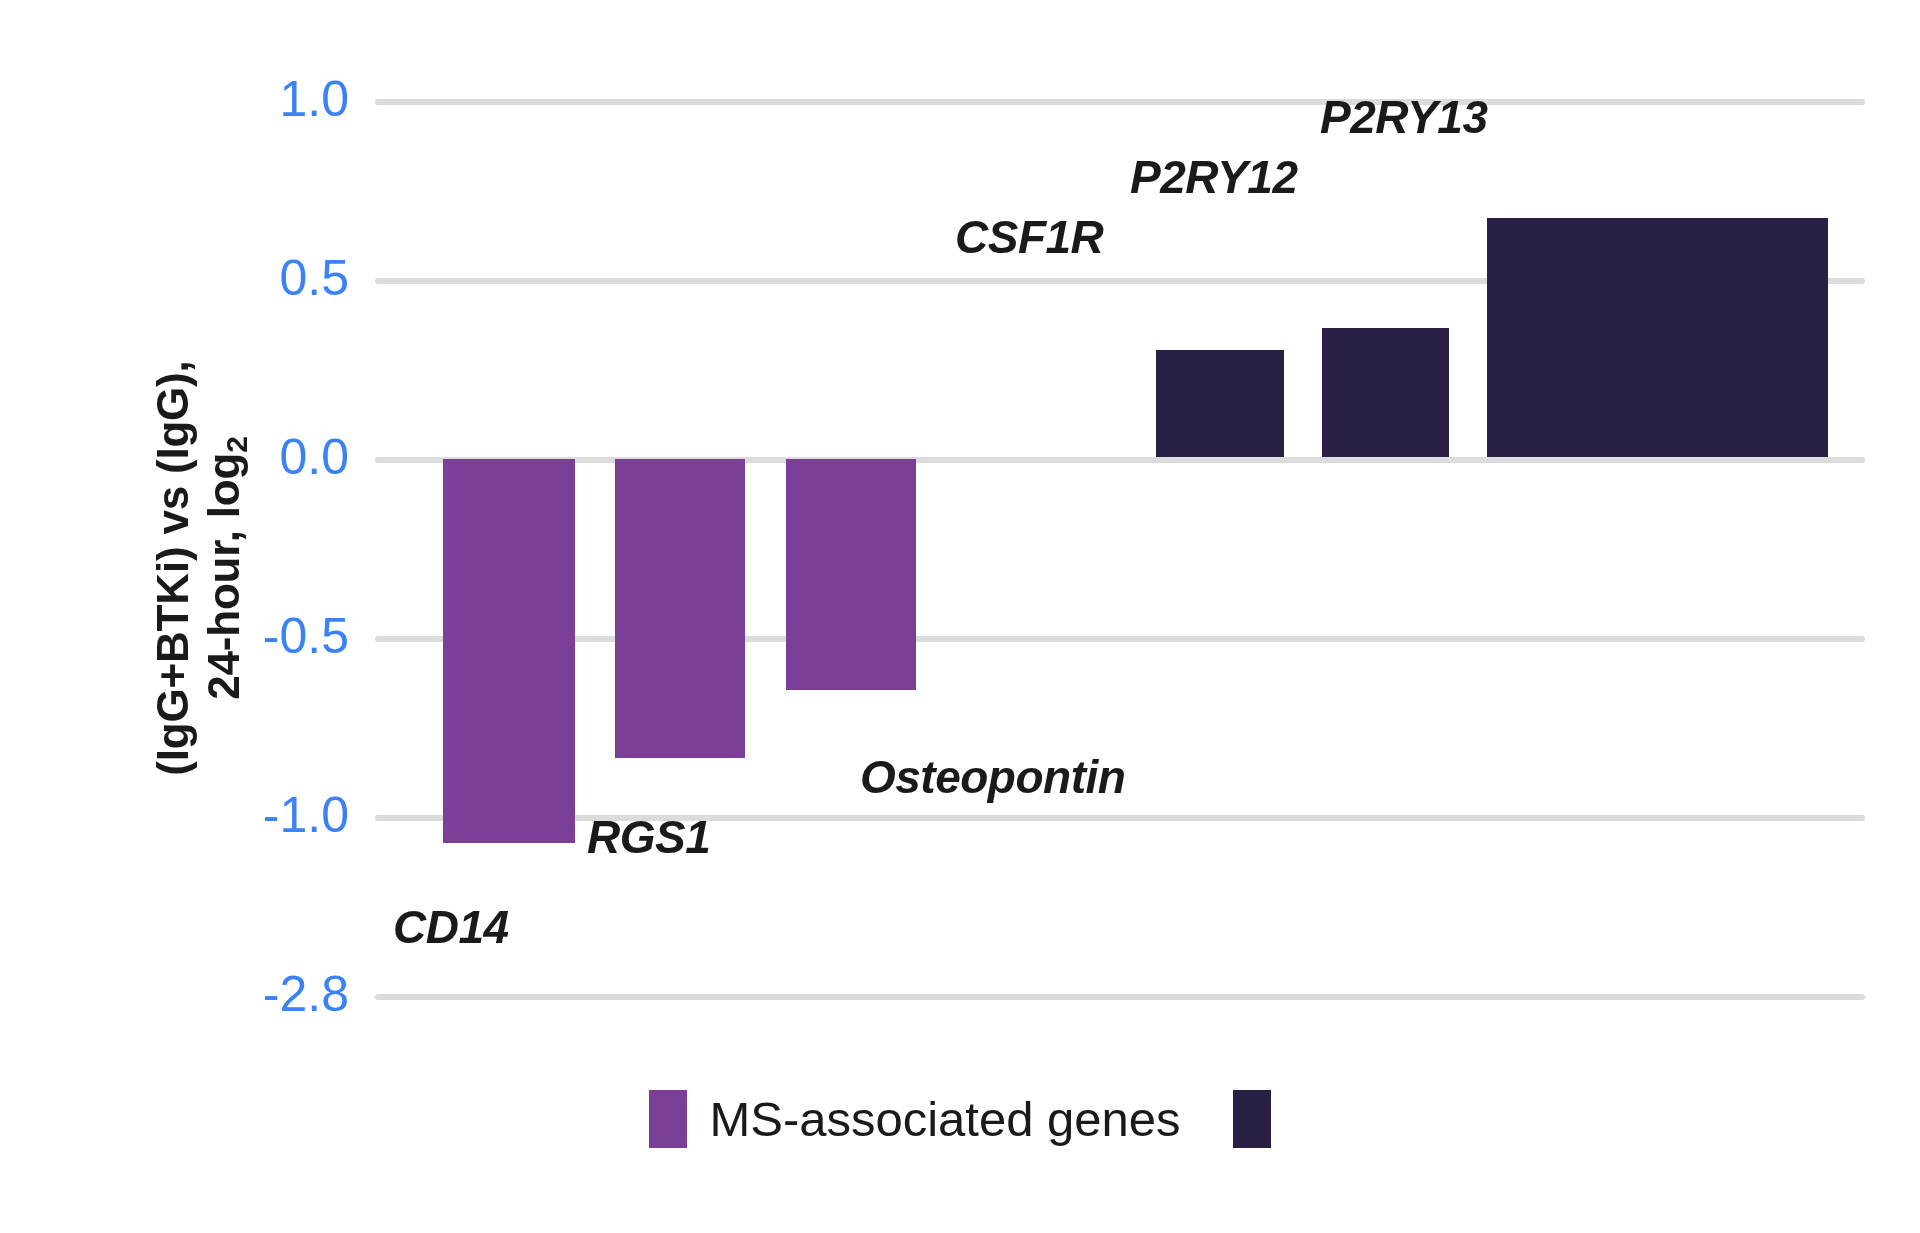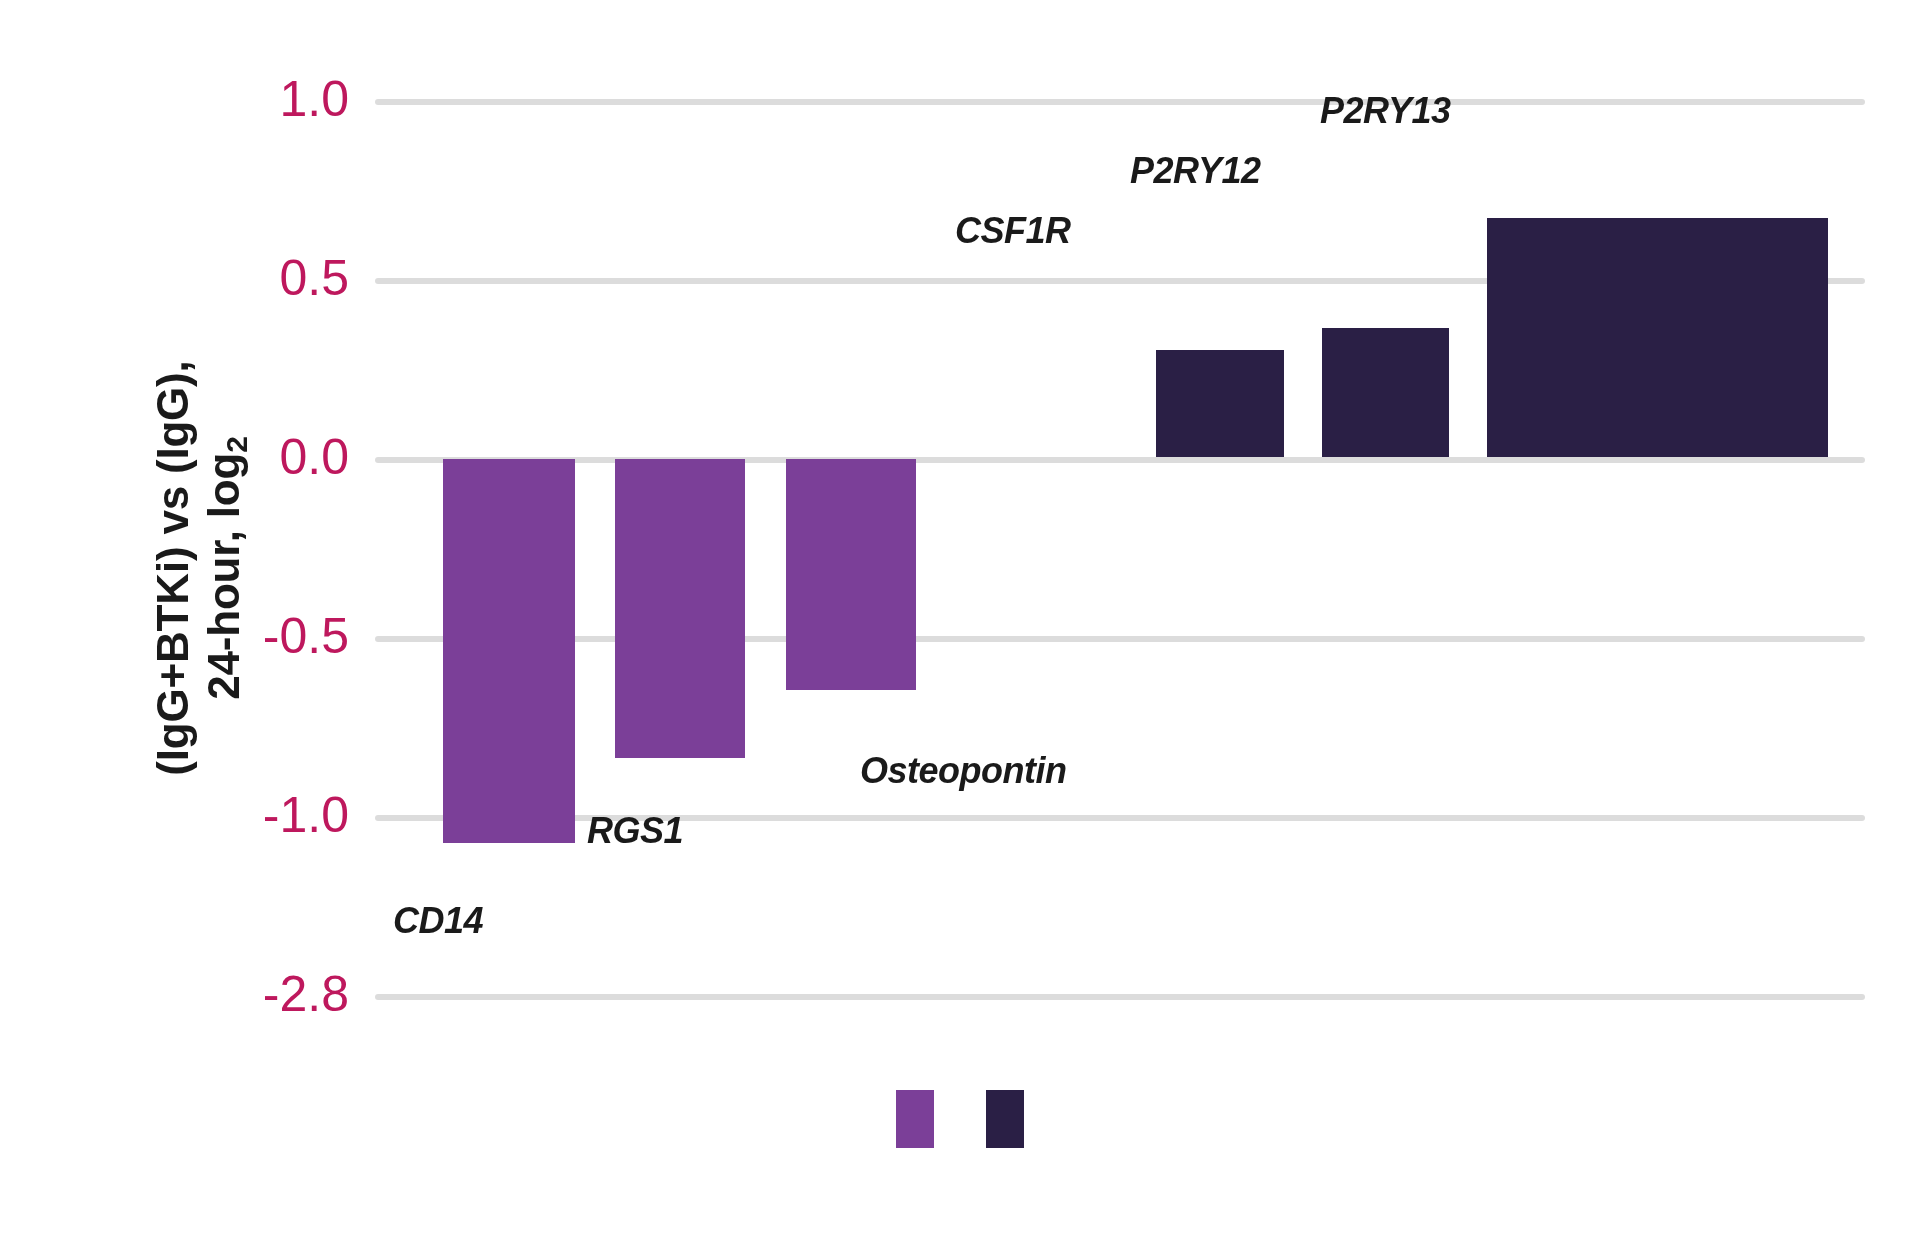--- a/index.html
+++ b/index.html
@@ -28,28 +28,28 @@
     white-space:nowrap;letter-spacing:-0.2px;
   }
   #ytitle sub{font-size:30px;vertical-align:baseline;position:relative;top:8px;}
 
   
   #plot{position:absolute;left:375px;top:60px;width:1490px;height:950px;}
   .gridline{position:absolute;left:0;width:1490px;height:6px;background:#dcdcdc;border-radius:3px;}
   .ylabel{
     position:absolute;right:1516px;
     font-size:50px;font-weight:400;line-height:1;
-    text-align:right;white-space:nowrap;color:#be185d;
+    text-align:right;white-space:nowrap;color:#3b82f6;
   }
   .bar{position:absolute;}
   .bar.ms{background:#7b3f98;}
   .bar.homeo{background:#2a1f45;}
   .barlabel{
     position:absolute;
-    font-size:36px;font-weight:700;font-style:italic;
+    font-size:46px;font-weight:700;font-style:italic;
     white-space:nowrap;color:#1a1a1a;letter-spacing:-0.5px;
   }
 
   
   #legend{
     position:absolute;left:0;top:1090px;width:1920px;
     display:flex;align-items:center;justify-content:center;gap:52px;
   }
   .legend-item{display:flex;align-items:center;gap:22px;}
   .swatch{width:38px;height:58px;display:block;}
@@ -95,19 +95,20 @@
     <div class="barlabel" style="left:485px;  top:690px;">Osteopontin</div>
     <div class="barlabel" style="left:580px;  top:150px;">CSF1R</div>
     <div class="barlabel" style="left:755px;  top:90px;">P2RY12</div>
     <div class="barlabel" style="left:945px;  top:30px;">P2RY13</div>
 
   </div>
 
   <div id="legend">
     <div class="legend-item">
       <span class="swatch ms"></span>
+      <span class="legend-label">MS-associated genes</span>
     </div>
     <div class="legend-item">
       <span class="swatch homeo"></span>
     </div>
   </div>
 
 </div>
 
 </body></html>

